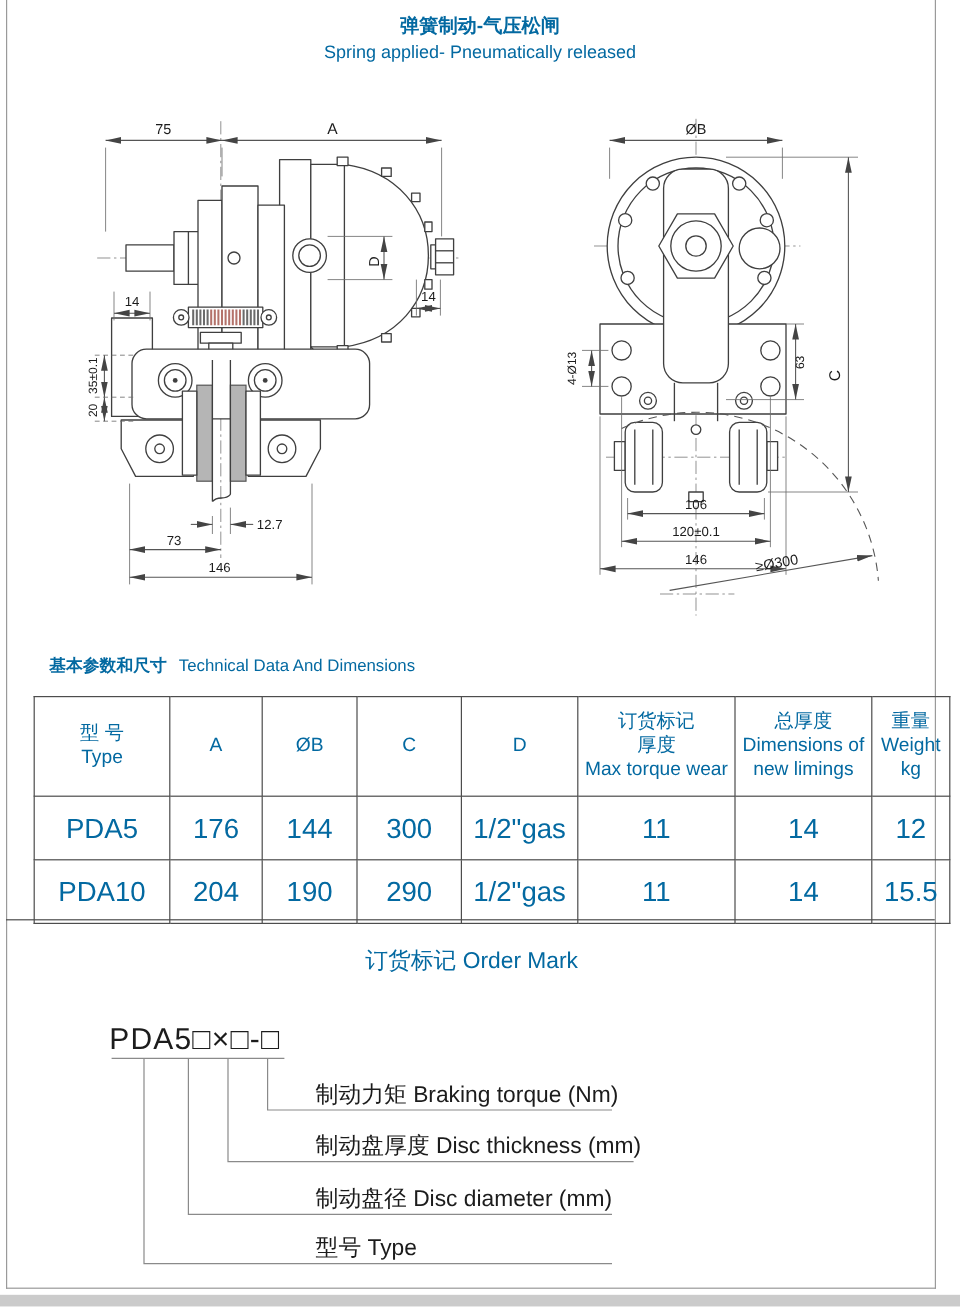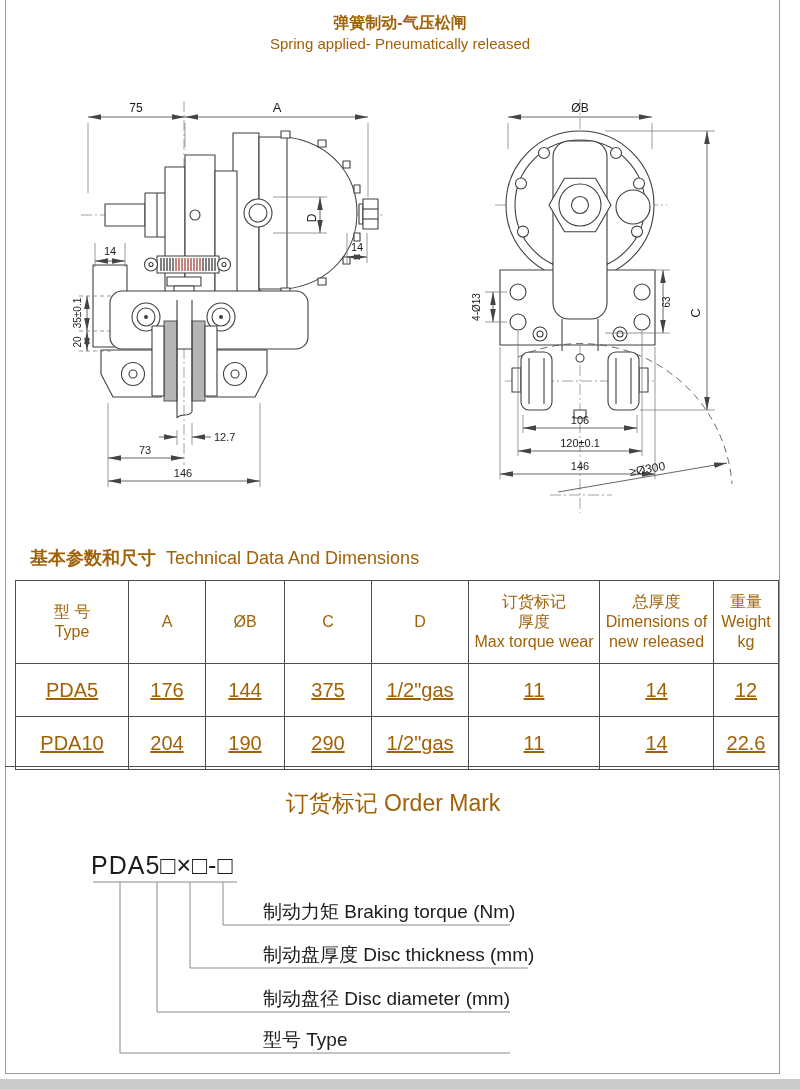--- a/index.html
+++ b/index.html
@@ -1,33 +1,33 @@
 <!DOCTYPE html>
 <html><head>
 <meta charset="utf-8">
 <style>
   html,body{margin:0;padding:0;background:#fff;}
   .page{position:relative;width:800px;height:1089px;background:#fff;overflow:hidden;
-        font-family:"Liberation Sans",sans-serif;color:#a16207;}
+        font-family:"Liberation Sans",sans-serif;color:#0369a1;}
   .abs{position:absolute;}
   .frame{left:5px;top:0;width:773px;height:1073px;
          border-left:1px solid #9a9a9a;border-right:1px solid #9a9a9a;border-bottom:1px solid #9a9a9a;}
   .bottom-strip{left:0;top:1079px;width:800px;height:10px;background:#cbcbcb;}
   .titles{left:0;top:12px;width:800px;text-align:center;line-height:1.35;}
   .title-zh{font-size:16px;font-weight:bold;}
   .title-en{font-size:15px;}
-  .tech-heading{left:30px;top:546px;font-size:18px;}
+  .tech-heading{left:41px;top:546px;font-size:14px;}
   .tech-heading .zh{font-weight:bold;margin-right:10px;}
-  table.spec{position:absolute;left:15px;top:580px;width:763px;border-collapse:collapse;table-layout:fixed;}
+  table.spec{position:absolute;left:28px;top:580px;width:763px;border-collapse:collapse;table-layout:fixed;}
   table.spec th,table.spec td{border:1px solid #4d4d4d;text-align:center;vertical-align:middle;
       font-weight:normal;padding:0;}
   table.spec th{height:82px;font-size:16px;line-height:1.25;}
-  table.spec td{height:52px;font-size:20px;text-decoration:underline;}
+  table.spec td{height:52px;font-size:23px;}
   .divider{left:5px;top:766px;width:774px;height:0;border-top:1px solid #4d4d4d;}
-  .order-heading{left:0;top:788px;width:786px;text-align:center;font-size:23px;}
+  .order-heading{left:0;top:788px;width:786px;text-align:center;font-size:19px;}
   svg{position:absolute;}
   svg text{font-family:"Liberation Sans",sans-serif;fill:#1c1c1c;}
   .part{fill:#fff;stroke:#3f3f3f;stroke-width:1.1;stroke-linejoin:round;}
   .ln{fill:none;stroke:#3f3f3f;stroke-width:1.1;}
   .pad{fill:#b5b5b5;stroke:#555;stroke-width:1;}
   .cl{stroke:#8d8d8d;stroke-width:.8;stroke-dasharray:11 3 2 3;fill:none;}
   .ext{stroke:#6e6e6e;stroke-width:.7;fill:none;}
   .extd{stroke:#6e6e6e;stroke-width:.7;fill:none;stroke-dasharray:4 3;}
   .dim{stroke:#555;stroke-width:.9;fill:none;}
   .dasharc{stroke:#555;stroke-width:.9;fill:none;stroke-dasharray:7 5;}
@@ -295,47 +295,47 @@
             <div>D</div>
           </th>
       <th>
         <div>订货标记</div>
             <div>厚度</div>
             <div>Max torque wear</div>
       </th>
       <th>
         <div>总厚度</div>
             <div>Dimensions of</div>
-            <div>new released</div>
+            <div>new limings</div>
       </th>
       <th>
         <div>重量</div>
             <div>Weight</div>
             <div>kg</div>
       </th>
     </tr>
     <tr>
       <td>PDA5</td>
       <td>176</td>
       <td>144</td>
-      <td>375</td>
+      <td>300</td>
       <td>1/2"gas</td>
       <td>11</td>
       <td>14</td>
       <td>12</td>
     </tr>
     <tr>
       <td>PDA10</td>
       <td>204</td>
       <td>190</td>
       <td>290</td>
       <td>1/2"gas</td>
       <td>11</td>
       <td>14</td>
-      <td>22.6</td>
+      <td>15.5</td>
     </tr>
   </tbody>
     </table>
 
   <div class="abs divider"></div>
 
   <div class="abs order-heading">订货标记 Order Mark</div>
 
   <svg style="left:5px;top:840px" width="774" height="233" viewBox="0 0 774 233">
     <text class="code-txt" x="86" y="34">PDA5□×□-□</text>

